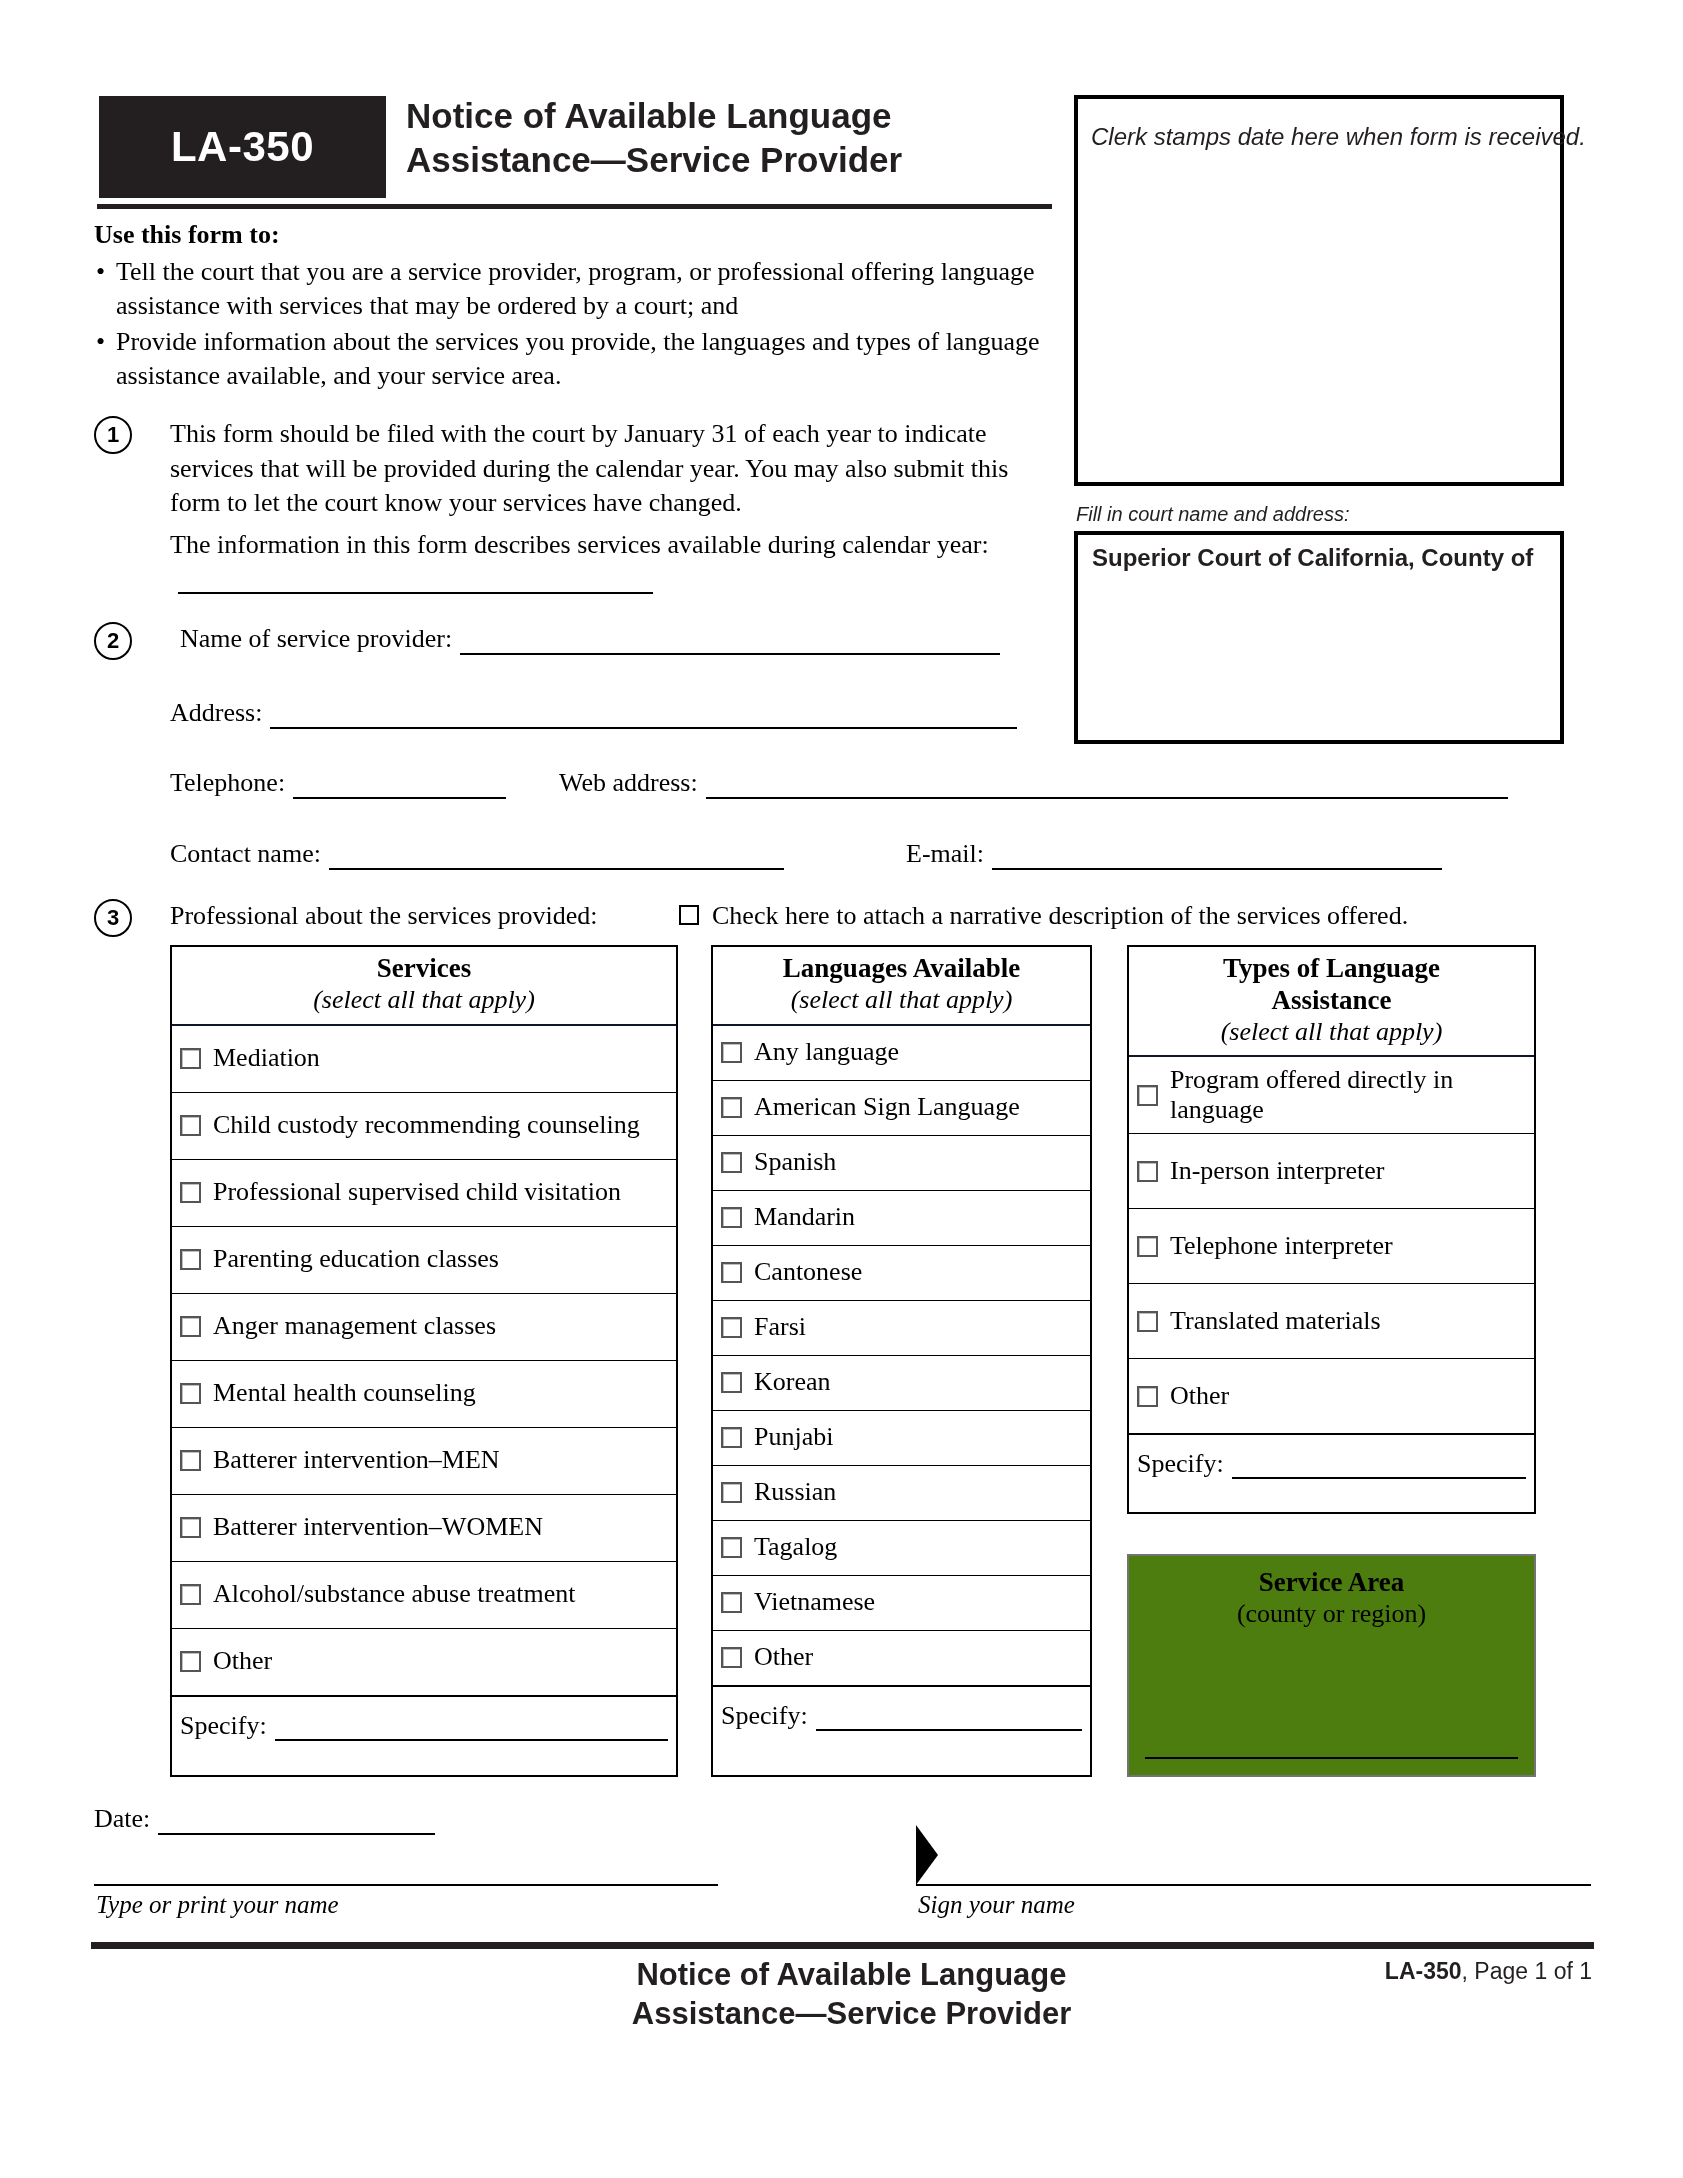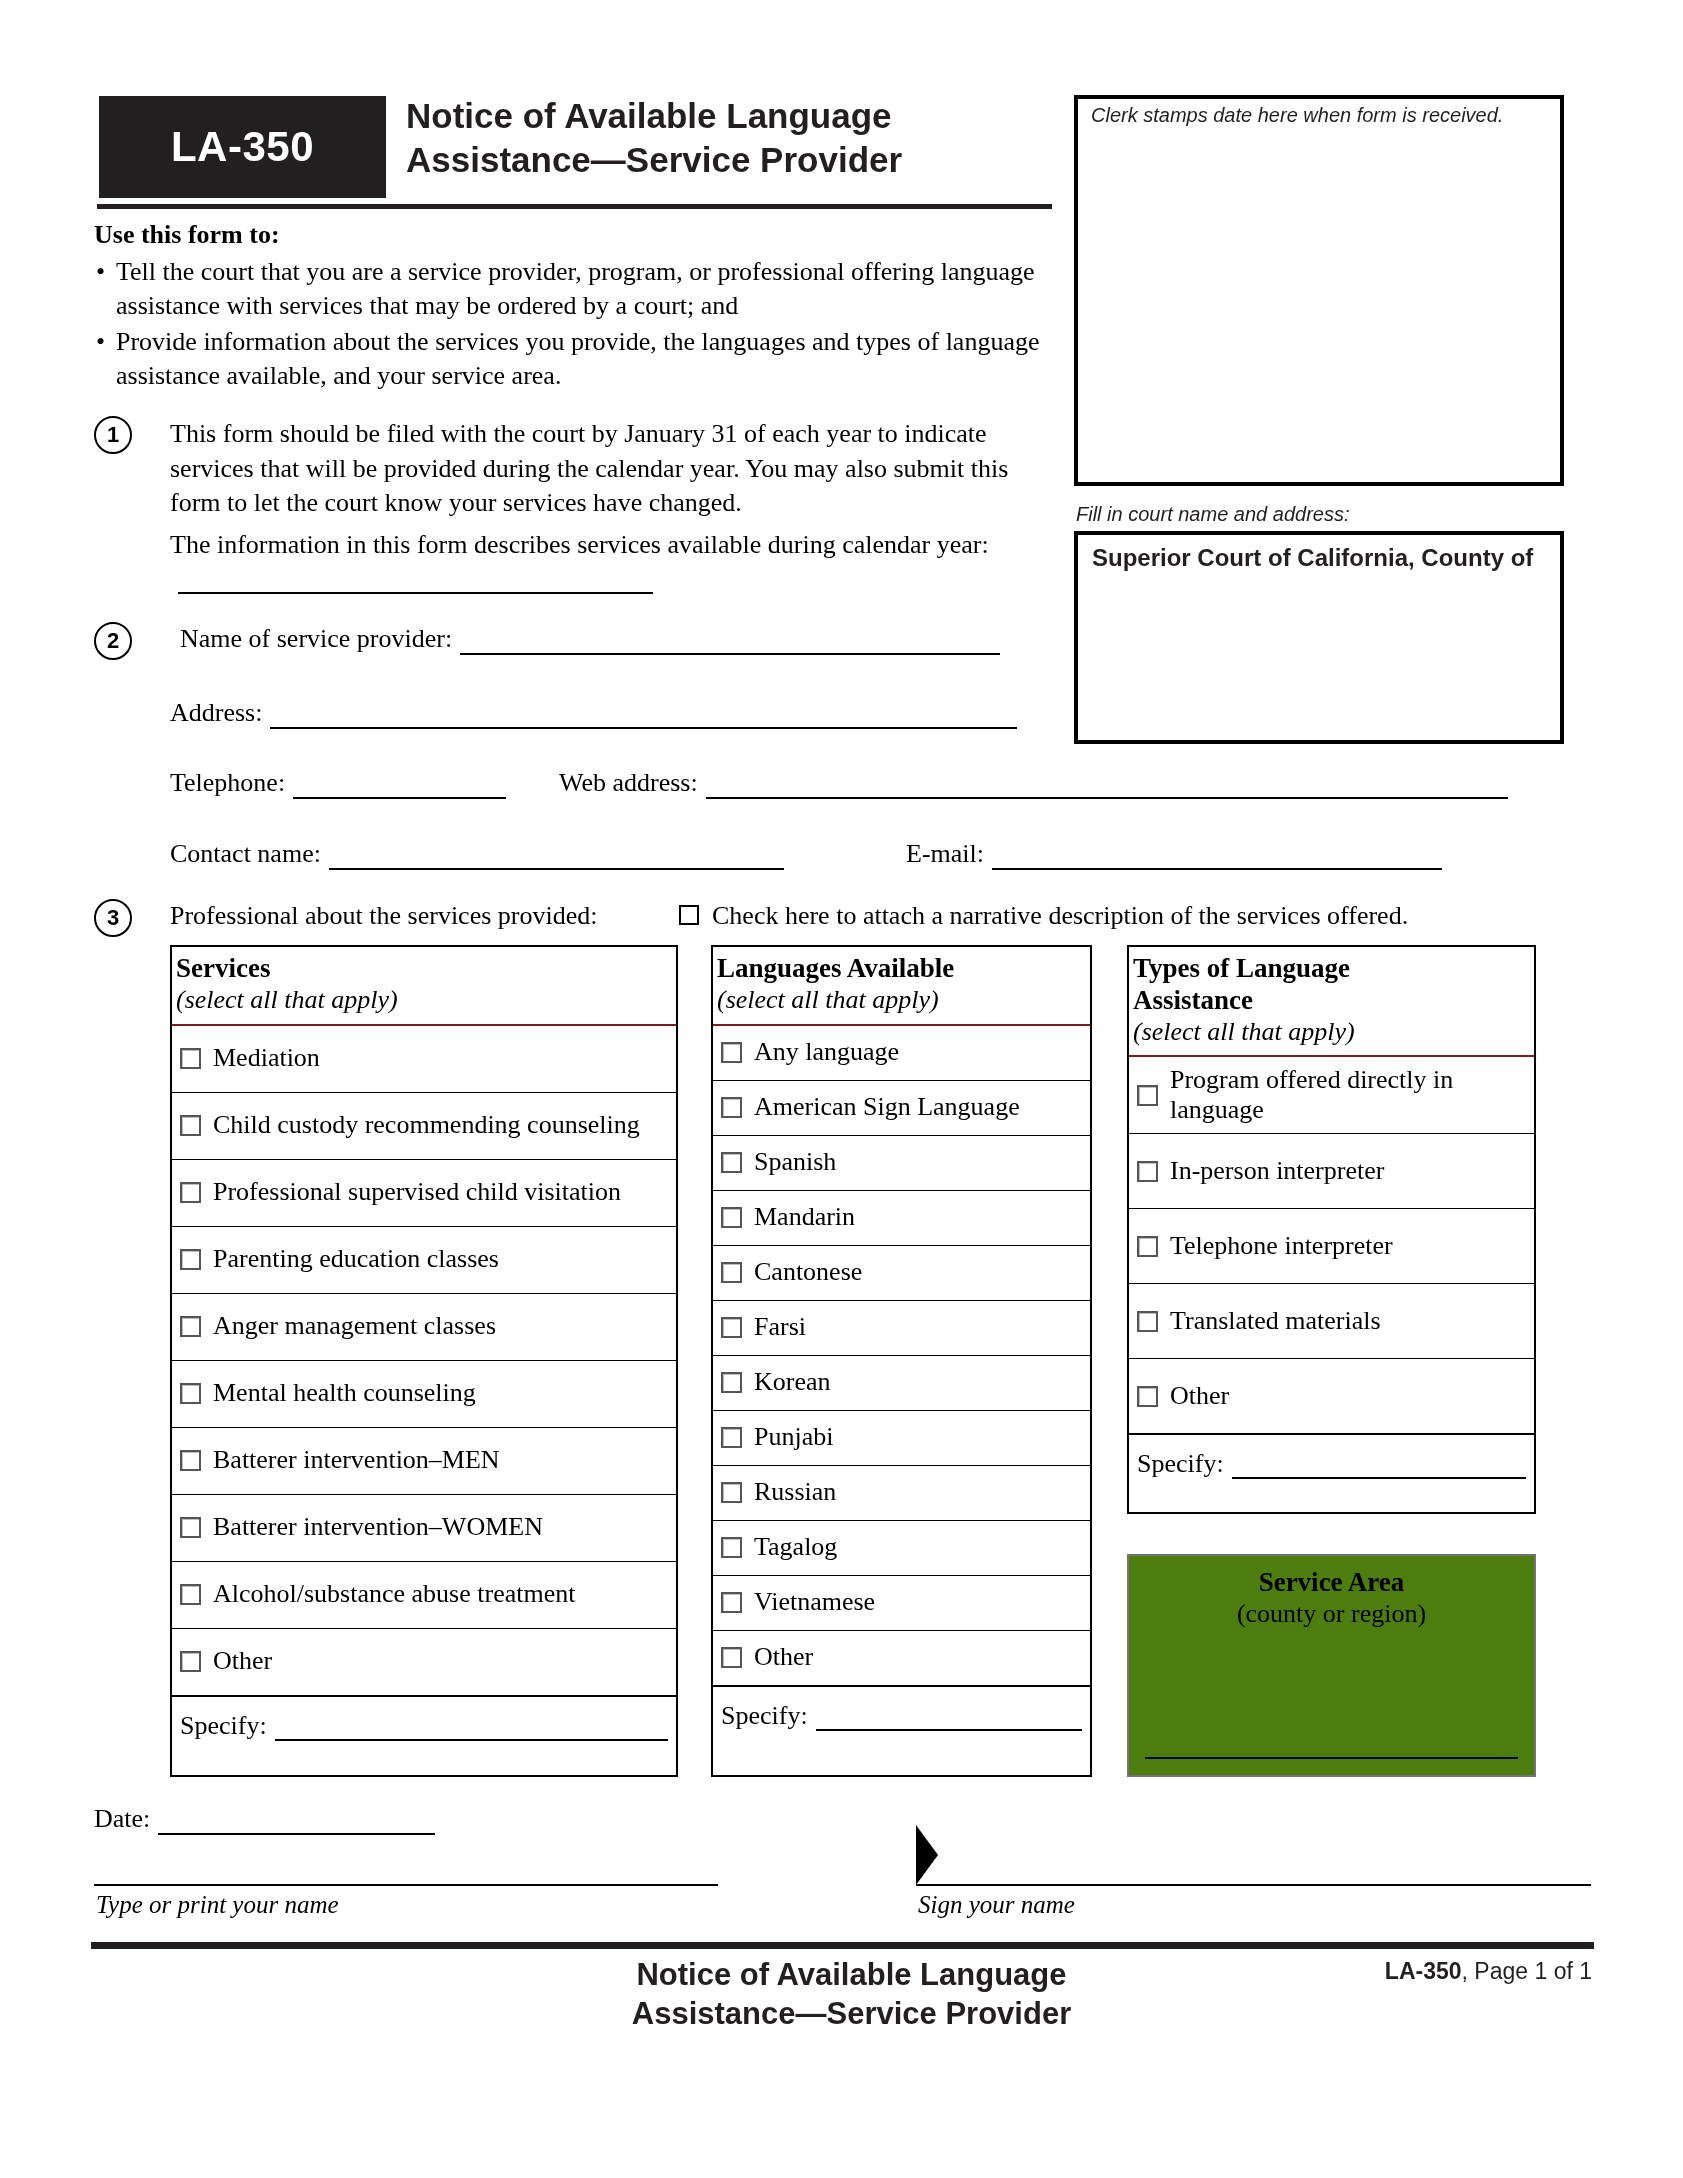--- a/index.html
+++ b/index.html
@@ -129,24 +129,24 @@
   
   .stamp-box {
     position: absolute;
     left: 1074px; top: 95px;
     width: 490px; height: 391px;
     border: 4px solid #000;
     box-sizing: border-box;
   }
   .stamp-box .caption {
     position: absolute;
-    left: 13px; top: 5px;
+    left: 13px; top: 24px;
     font-family: "Liberation Sans", "DejaVu Sans", sans-serif;
     font-style: italic;
-    font-size: 20px;
+    font-size: 24px;
     color: #231f20;
     white-space: nowrap;
   }
   .fill-court-label {
     position: absolute;
     left: 1076px; top: 503px;
     font-family: "Liberation Sans", "DejaVu Sans", sans-serif;
     font-style: italic;
     font-size: 20px;
     color: #231f20;
@@ -195,21 +195,22 @@
   }
 
   
   .tbl {
     position: absolute;
     border: 2px solid #000;
     box-sizing: border-box;
     background: #fff;
   }
   .tbl .hdr {
-    border-bottom: 2px solid #7f1d1d;
+    border-bottom: 2px solid #0f172a;
+    text-align: center;
     padding: 6px 4px 8px 4px;
     box-sizing: border-box;
   }
   .tbl .hdr .h1 {
     font-size: 27px;
     font-weight: bold;
     line-height: 1.18;
   }
   .tbl .hdr .h2 {
     font-size: 26px;

